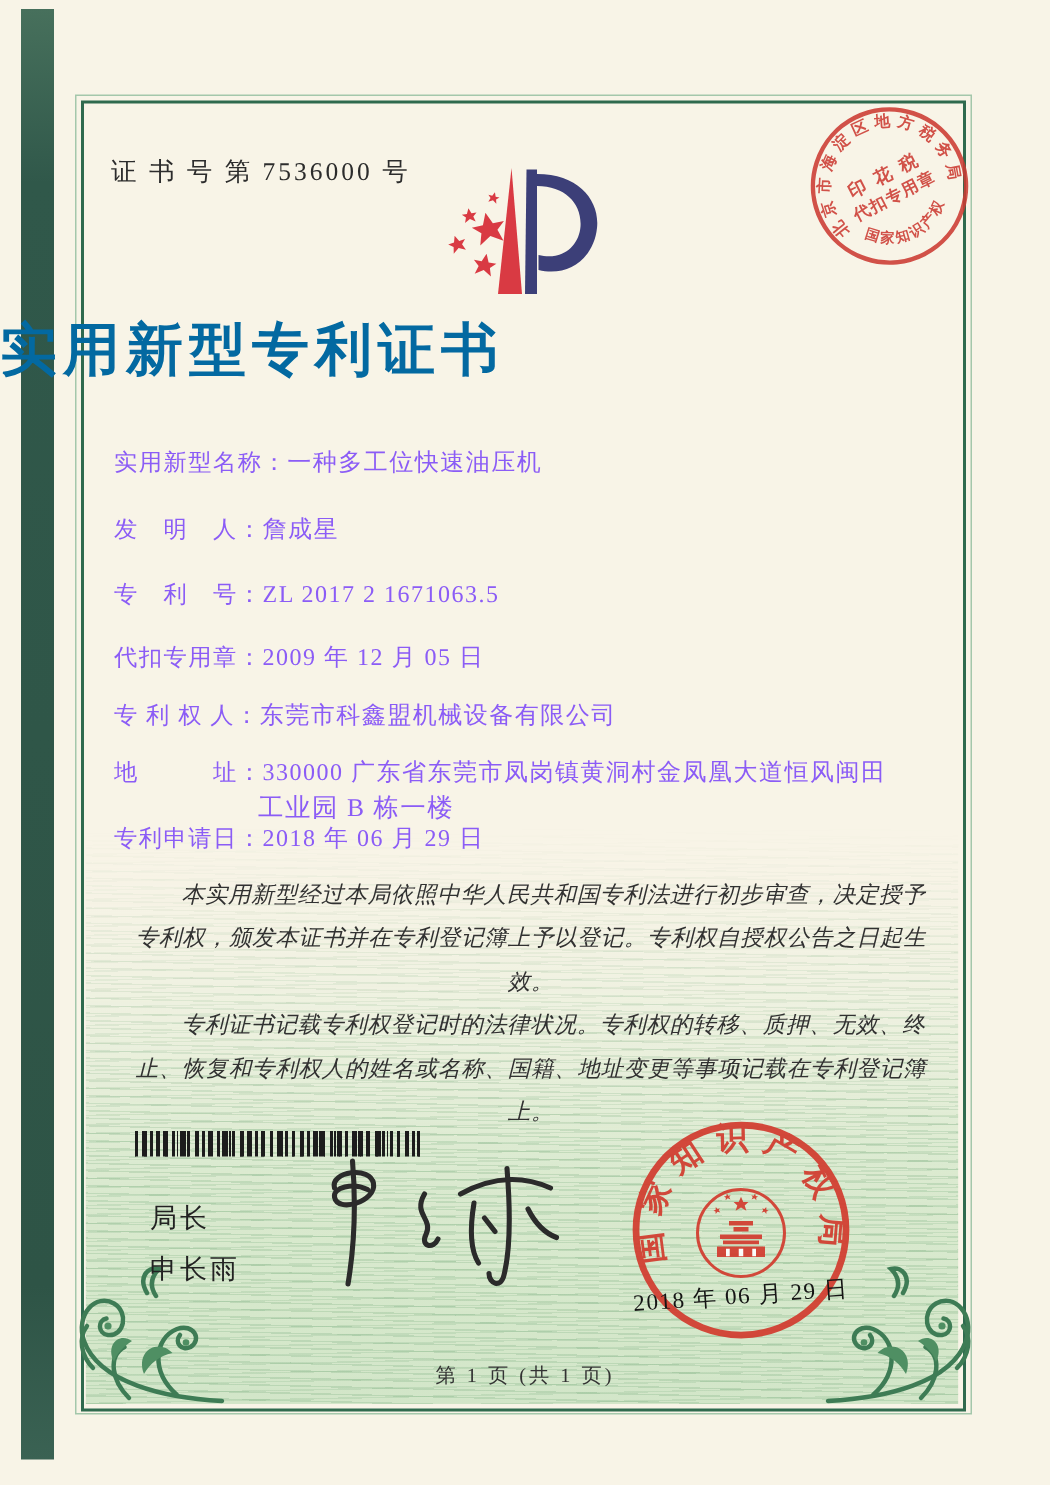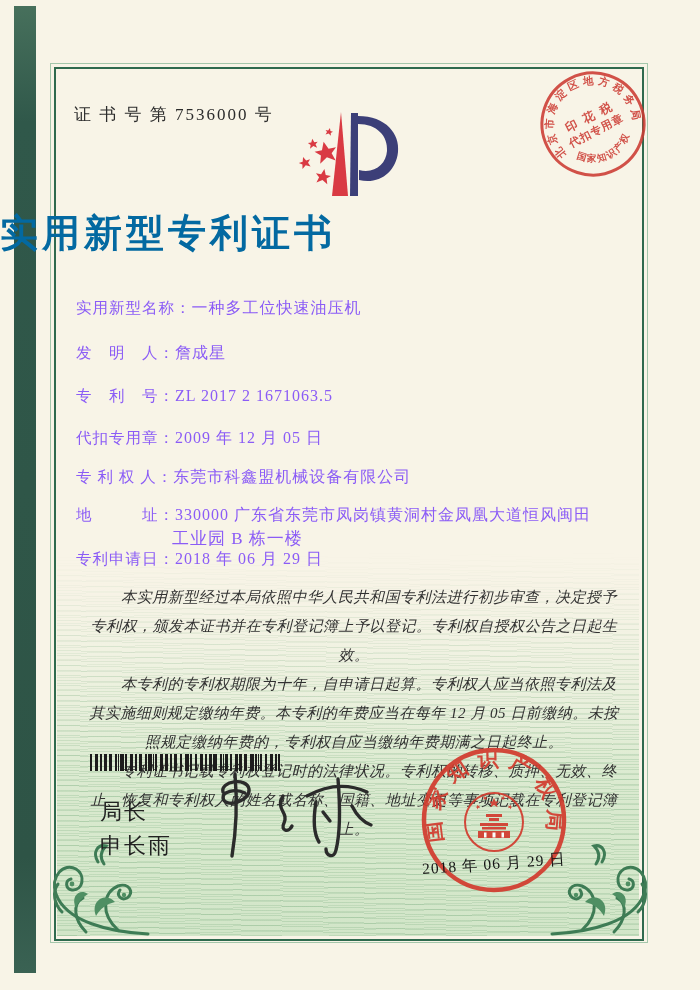--- a/index.html
+++ b/index.html
@@ -28,21 +28,21 @@
   .fline2{position:absolute;left:96px;top:22px;font-size:17px;letter-spacing:1px;}
   .flabel2{position:absolute;left:284px;letter-spacing:1px;}
   #body-paragraphs{left:88px;top:583px;width:532px;font-size:15px;line-height:29px;
                    font-style:italic;color:#313131;}
   #body-paragraphs p{margin:0;text-indent:2em;letter-spacing:.5px;text-align:center;}
   #barcode{left:90px;top:754px;width:190px;height:17px;
     background:
       repeating-linear-gradient(90deg,#1c1c1c 0 2px,transparent 2px 5px),
       repeating-linear-gradient(90deg,#1c1c1c 0 1px,transparent 1px 7px),
       repeating-linear-gradient(90deg,transparent 0 6px,#1c1c1c 6px 8px,transparent 8px 13px);}
-  #signer{left:100px;top:795px;font-size:22px;color:#222;line-height:34px;letter-spacing:2px;font-family:Liberation Serif, serif;}
+  #signer{left:100px;top:795px;font-size:18px;color:#222;line-height:34px;letter-spacing:2px;font-family:Liberation Serif, serif;}
   #seal-date{left:408px;top:854px;width:172px;text-align:center;font-size:15.5px;color:#151515;
              transform:rotate(-4deg);letter-spacing:1px;z-index:6;}
   #footer{left:0;right:0;top:908px;text-align:center;font-size:13.5px;letter-spacing:2px;color:#333;}
   svg{display:block;}
   .z2{z-index:2}.z3{z-index:3}.z4{z-index:4}.z5{z-index:5}
 </style>
 </head>
 <body>
 
 <div id="page">
@@ -143,21 +143,20 @@
       <span class="flabel">地　　　址：</span><span class="fval">330000 广东省东莞市凤岗镇黄洞村金凤凰大道恒风闽田</span>
       <span class="fline2">工业园 B 栋一楼</span>
     </div>
     <div class="frow" style="top:549px">
       <span class="flabel">专利申请日：</span><span class="fval">2018 年 06 月 29 日</span>
     </div>
   </div>
 
   <div class="abs z3" id="body-paragraphs">
     <p>本实用新型经过本局依照中华人民共和国专利法进行初步审查，决定授予专利权，颁发本证书并在专利登记簿上予以登记。专利权自授权公告之日起生效。</p>
-    <p>本专利的专利权期限为十年，自申请日起算。专利权人应当依照专利法及其实施细则规定缴纳年费。本专利的年费应当在每年 12 月 05 日前缴纳。未按照规定缴纳年费的，专利权自应当缴纳年费期满之日起终止。</p>
     <p>专利证书记载专利权登记时的法律状况。专利权的转移、质押、无效、终止、恢复和专利权人的姓名或名称、国籍、地址变更等事项记载在专利登记簿上。</p>
   </div>
 
   <div class="abs z3" id="barcode"></div>
 
   <div class="abs z3" id="signer">
     <div>局长</div>
     <div>申长雨</div>
   </div>
 
@@ -198,14 +197,15 @@
       </g>
       <g fill="#fff">
         <rect x="68" y="90.5" width="2.5" height="5"></rect>
         <rect x="76.5" y="90.5" width="3" height="5"></rect>
         <rect x="85.5" y="90.5" width="2.5" height="5"></rect>
       </g>
     </g>
   </svg>
   <div class="abs" id="seal-date">2018 年 06 月 29 日</div>
 
+  <div class="abs z3" id="footer">第 1 页 (共 1 页)</div>
 
 </div>
 
 </body></html>

